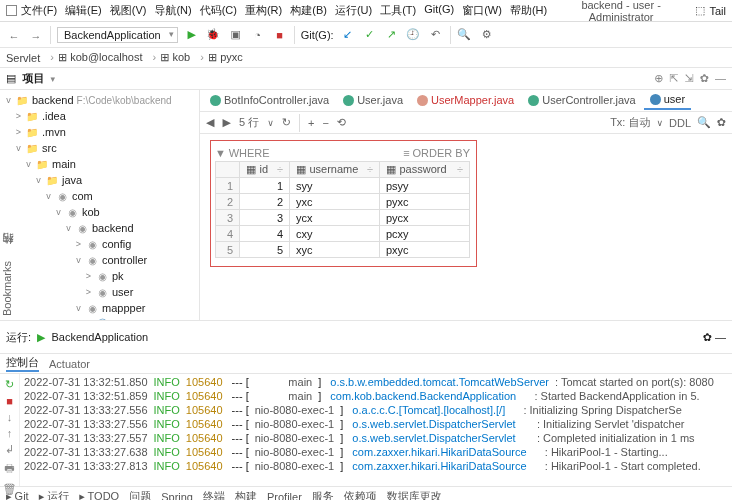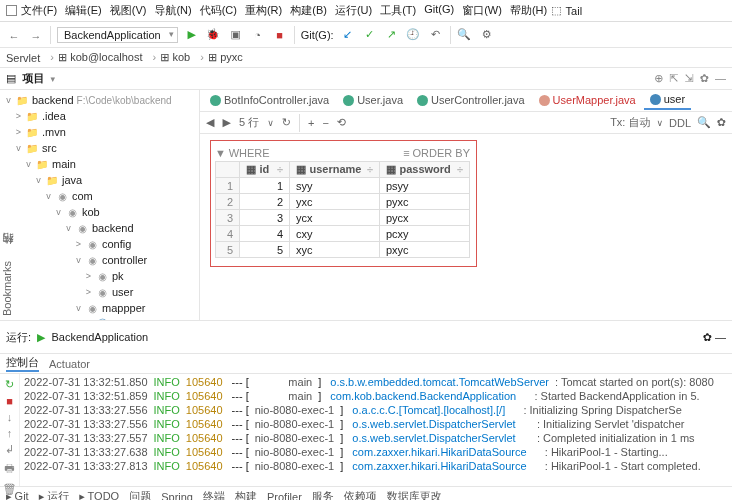--- a/index.html
+++ b/index.html
@@ -39,21 +39,21 @@
 .tab .co{background:#d98}
 .tab .cb{background:#48b}
 .tabtools{display:flex;align-items:center;height:22px;padding:0 6px;gap:8px;border-bottom:1px solid #e5e5e5;font-size:11px;color:#666}
 .tabtools .right{margin-left:auto;display:flex;gap:6px;align-items:center}
 .gridwrap{padding:6px 10px}
 .gridbox{border:1px solid #d9534f;padding:4px 6px 8px 4px;display:inline-block;min-width:250px}
 .ghdr{display:flex;font-size:10px;color:#888;padding:2px 0}
 .ghdr .w{flex:1}
 .grid{border-collapse:collapse}
 .grid th,.grid td{border:1px solid #ddd;padding:1px 6px;font-size:11px;text-align:left;height:16px}
-.grid th{background:#f7f7f7;color:#555;font-weight:bold}
+.grid th{background:#f7f7f7;color:#555;font-weight:normal}
 .grid .rn{background:#f7f7f7;color:#888;text-align:right;width:24px}
 .grid .idc{text-align:right;width:50px}
 .grid .uc{width:90px}
 .grid .pc{width:90px}
 .runbar{display:flex;align-items:center;height:20px;padding:16px 6px;gap:6px;border-top:1px solid #e5e5e5;border-bottom:1px solid #e5e5e5;font-size:11px}
 .runtabs{display:flex;align-items:center;height:20px;padding:0 6px;gap:10px;border-bottom:1px solid #e5e5e5;color:#666}
 .runtabs .rt{display:flex;gap:3px;align-items:center}
 .runtabs .rt.active{border-bottom:2px solid #4a90d9;color:#222}
 .console{display:flex;height:112px}
 .cgutter{width:20px;border-right:1px solid #eee;display:flex;flex-direction:column;align-items:center;gap:4px;padding-top:4px;color:#888}
@@ -84,20 +84,23 @@
       <span>导航(N)</span>
       <span>代码(C)</span>
       <span>重构(R)</span>
       <span>构建(B)</span>
       <span>运行(U)</span>
       <span>工具(T)</span>
       <span>Git(G)</span>
       <span>窗口(W)</span>
       <span>帮助(H)</span>
     </div>
+  <div class="title">
+    <span>backend</span> - <span>user</span> - <span>Administrator</span>
+  </div>
   <div class="tail">
     <span>⬚</span>
     <span>Tail</span>
   </div>
 </div>
 
 <div class="toolbar">
   <span class="tbtn">←</span>
   <span class="tbtn">→</span>
   <span class="sep"></span>
@@ -222,26 +225,26 @@
     <div class="tabs" id="etabs">
         <div class="tab ">
           <span class="ci cg"></span>
           <span style="">BotInfoController.java</span>
         </div>
         <div class="tab ">
           <span class="ci cg"></span>
           <span style="">User.java</span>
         </div>
         <div class="tab ">
+          <span class="ci co"></span>
+          <span style="color:#c33">UserMapper.java</span>
+        </div>
+        <div class="tab ">
           <span class="ci cg"></span>
           <span style="">UserController.java</span>
-        </div>
-        <div class="tab ">
-          <span class="ci co"></span>
-          <span style="color:#c33">UserMapper.java</span>
         </div>
         <div class="tab active">
           <span class="ci cb"></span>
           <span style="">user</span>
         </div>
       </div>
     <div class="tabtools">
       <span>◀</span>
       <span>▶</span>
       <span>5 行</span>

